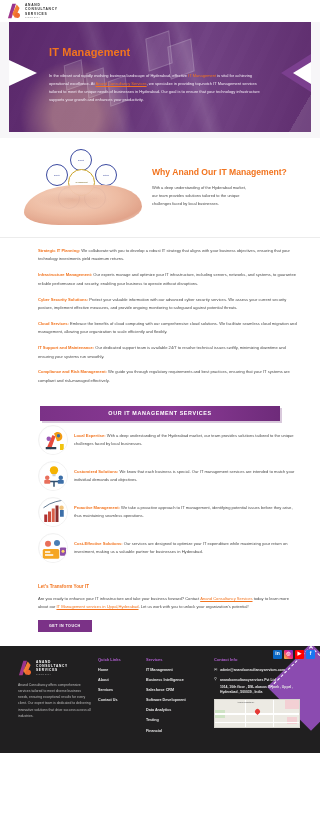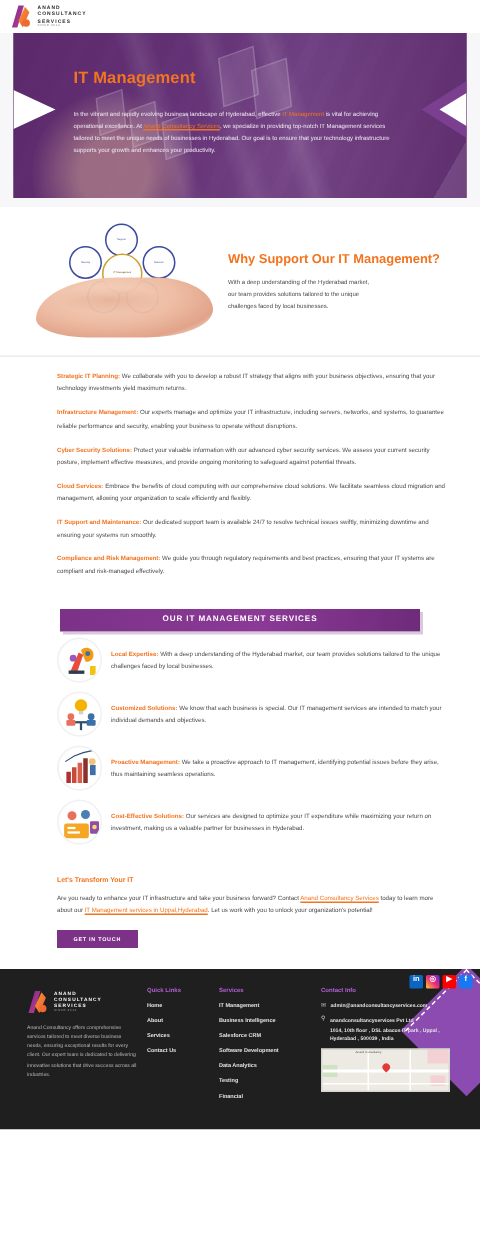--- a/index.html
+++ b/index.html
@@ -289,21 +289,21 @@
     <div class="why-visual">
       <div class="bubble b-top">Support</div>
       <div class="bubble b-left">Security</div>
       <div class="bubble b-right">Network</div>
       <div class="bubble b-bl">Monitoring</div>
       <div class="bubble b-br">Cloud</div>
       <div class="bubble b-center">IT Management</div>
       <div class="hand"></div>
     </div>
     <div class="why-text">
-      <div class="why-title">Why Support Our IT Management?</div>
+      <div class="why-title">Why Anand Our IT Management?</div>
       <div class="why-para">With a deep understanding of the Hyderabad market, our team provides solutions tailored to the unique challenges faced by local businesses.</div>
     </div>
   </div>
 
   <div class="features">
     <div class="feature"><b>Strategic IT Planning:</b><span> We collaborate with you to develop a robust IT strategy that aligns with your business objectives, ensuring that your technology investments yield maximum returns.</span></div>
     <div class="feature"><b>Infrastructure Management:</b><span> Our experts manage and optimize your IT infrastructure, including servers, networks, and systems, to guarantee reliable performance and security, enabling your business to operate without disruptions.</span></div>
     <div class="feature"><b>Cyber Security Solutions:</b><span> Protect your valuable information with our advanced cyber security services. We assess your current security posture, implement effective measures, and provide ongoing monitoring to safeguard against potential threats.</span></div>
     <div class="feature"><b>Cloud Services:</b><span> Embrace the benefits of cloud computing with our comprehensive cloud solutions. We facilitate seamless cloud migration and management, allowing your organization to scale efficiently and flexibly.</span></div>
     <div class="feature"><b>IT Support and Maintenance:</b><span> Our dedicated support team is available 24/7 to resolve technical issues swiftly, minimizing downtime and ensuring your systems run smoothly.</span></div>

